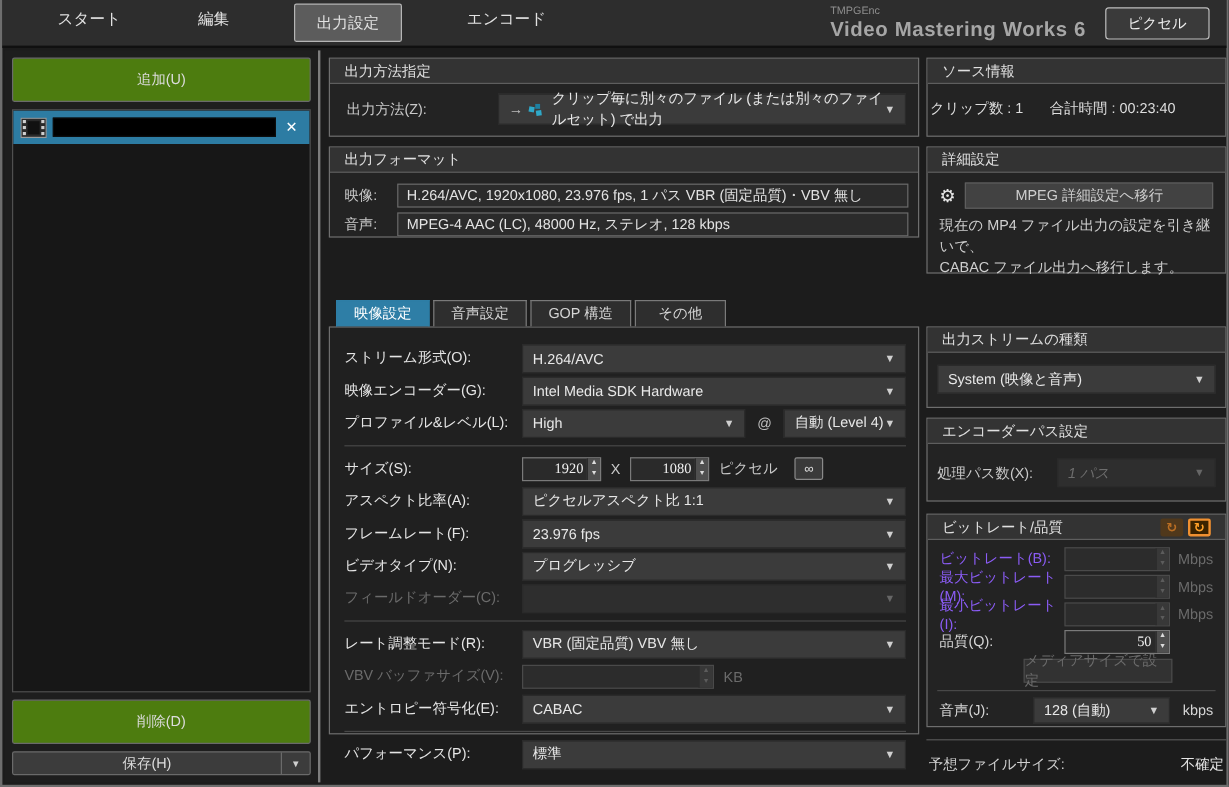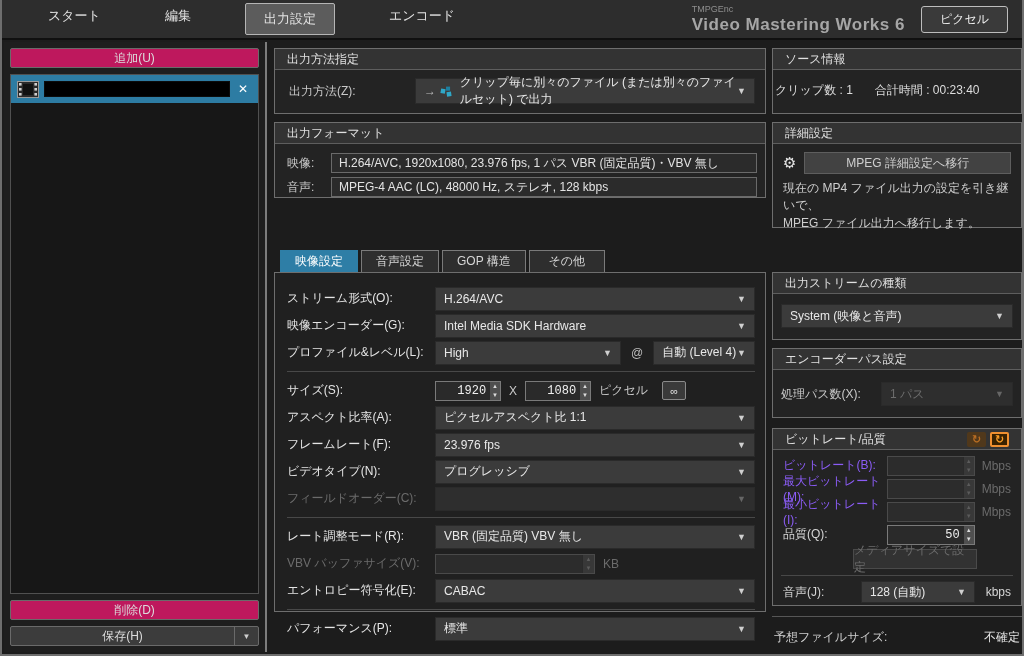--- a/index.html
+++ b/index.html
@@ -17,21 +17,21 @@
   .brand .small { font-size:9px; display:block; margin-bottom:2px; color:#8e8e8e; }
   .brand .large { font-size:17px; font-weight:bold; letter-spacing:0.5px; color:#a6a6a6; }
   .options-btn { background:#3a3a3a; border:1px solid #bdbdbd; border-radius:3px; color:#f0f0f0; font-size:12px; padding:4px 18px; }
 
   
   .sidebar { position:absolute; left:2px; top:42px; width:263px; bottom:2px; background:#1e1e1e; border-right:2px solid #7d7d7d; display:flex; flex-direction:column; padding:6px; }
   .main { position:absolute; left:272px; top:42px; width:492px; bottom:2px; }
   .rightcol { position:absolute; left:770px; top:42px; width:250px; bottom:2px; }
 
   
-  .side-btn { background:#be185d; border:1px solid #6a6a6a; border-radius:2px; color:#dcdcdc; height:20px; display:flex; align-items:center; justify-content:center; margin-bottom:6px; }
+  .side-btn { background:#4d7c0f; border:1px solid #6a6a6a; border-radius:2px; color:#dcdcdc; height:37px; display:flex; align-items:center; justify-content:center; margin-bottom:6px; }
   .clip-list { flex:1; border:1px solid #505050; background:#171717; margin-bottom:6px; overflow:hidden; }
   .clip-item { height:28px; background:#2d7ca3; display:flex; align-items:center; padding:0 6px; }
   .film-icon { width:22px; height:17px; flex:none; margin-right:5px; }
   .clip-name-bar { flex:1; height:16px; background:#000; border:1px solid #0c0c0c; }
   .clip-close { color:#fff; font-weight:bold; font-size:12px; padding:0 4px 0 8px; }
   .save-wrap { display:flex; align-items:stretch; background:#3c3c3c; border:1px solid #6a6a6a; border-radius:2px; height:20px; margin-bottom:0; }
   .save-main { flex:1; display:flex; align-items:center; justify-content:center; color:#dcdcdc; }
   .save-arrow { width:24px; border-left:1px solid #6a6a6a; display:flex; align-items:center; justify-content:center; color:#cfcfcf; font-size:8px; }
 
   
@@ -39,21 +39,21 @@
   .panel-header { height:21px; background:#333333; border-bottom:1px solid #5e5e5e; display:flex; align-items:center; padding:0 12px; color:#e0e0e0; }
   .panel-body { padding:6px 10px; }
 
   
   .dropdown { background:#3b3b3b; border:1px solid #2a2a2a; height:24px; display:flex; align-items:center; padding:0 8px; color:#e8e8e8; position:relative; }
   .dropdown .caret { margin-left:auto; color:#cfcfcf; font-size:9px; }
   .dropdown.disabled { background:#2e2e2e; color:#6d6d6d; }
   .dropdown.disabled .caret { color:#666; }
   .ro-field { background:#2b2b2b; border:1px solid #6a6a6a; height:20px; display:flex; align-items:center; padding:0 7px; color:#e3e3e3; flex:1; }
   .spinbox { display:flex; align-items:stretch; background:#2a2a2a; border:1px solid #7a7a7a; height:20px; }
-  .spinbox input { background:transparent; border:none; color:#f0f0f0; text-align:right; width:100%; font-size:12px; padding-right:3px; font-family:Liberation Mono, monospace; outline:none; }
+  .spinbox input { background:transparent; border:none; color:#f0f0f0; text-align:right; width:100%; font-size:12px; padding-right:3px; font-family:Liberation Serif, serif; outline:none; }
   .spin-btns { width:13px; background:#4f4f4f; border-left:1px solid #2a2a2a; display:flex; flex-direction:column; }
   .spin-btns span { flex:1; display:flex; align-items:center; justify-content:center; font-size:6px; color:#dcdcdc; }
   .spinbox.disabled { background:#2c2c2c; border-color:#4a4a4a; }
   .spinbox.disabled .spin-btns { background:#383838; }
   .spinbox.disabled .spin-btns span { color:#5c5c5c; }
 
   
   .p-method { margin-top:6px; height:66px; }
   .p-format { margin-top:8px; height:76px; }
   .method-row { display:flex; align-items:center; padding:8px 10px 0 4px; }
@@ -360,40 +360,40 @@
 
     <div class="panel p-adv">
       <div class="panel-header">詳細設定</div>
       <div class="panel-body" style="padding:2px 8px;">
         <div class="adv-row">
           <span class="gear">⚙</span>
           <div class="adv-btn">MPEG 詳細設定へ移行</div>
         </div>
         <div class="adv-desc">
           <div>現在の MP4 ファイル出力の設定を引き継いで、</div>
-          <div>MPEG ファイル出力へ移行します。</div>
+          <div>CABAC ファイル出力へ移行します。</div>
         </div>
       </div>
     </div>
 
     <div class="panel p-stream">
       <div class="panel-header">出力ストリームの種類</div>
       <div class="panel-body" style="padding:10px 8px 0 8px;">
         <div class="dropdown">
           <span>System (映像と音声)</span>
           <span class="caret">▼</span>
         </div>
       </div>
     </div>
 
     <div class="panel p-pass">
       <div class="panel-header">エンコーダーパス設定</div>
       <div class="panel-body" style="padding:12px 8px 0 8px; display:flex; align-items:center;">
         <div style="flex:1; color:#c9c9c9;">処理パス数(X):</div>
-        <div class="dropdown disabled" style="width:132px;">
+        <div class="dropdown disabled" style="width:132px;font-style:italic;">
           <span>1 パス</span>
           <span class="caret">▼</span>
         </div>
       </div>
     </div>
 
     <div class="panel p-bitrate">
       <div class="panel-header bit-head">
         <span>ビットレート/品質</span>
         <div class="mode-icons">

